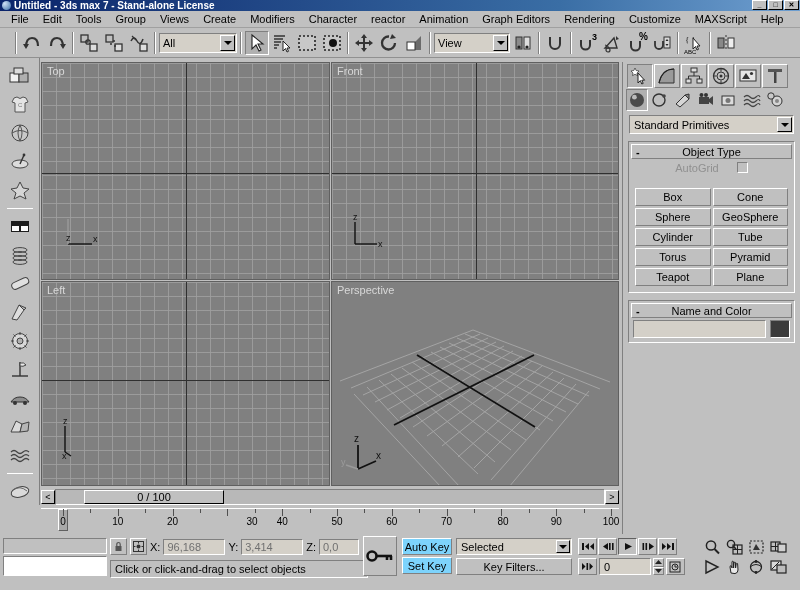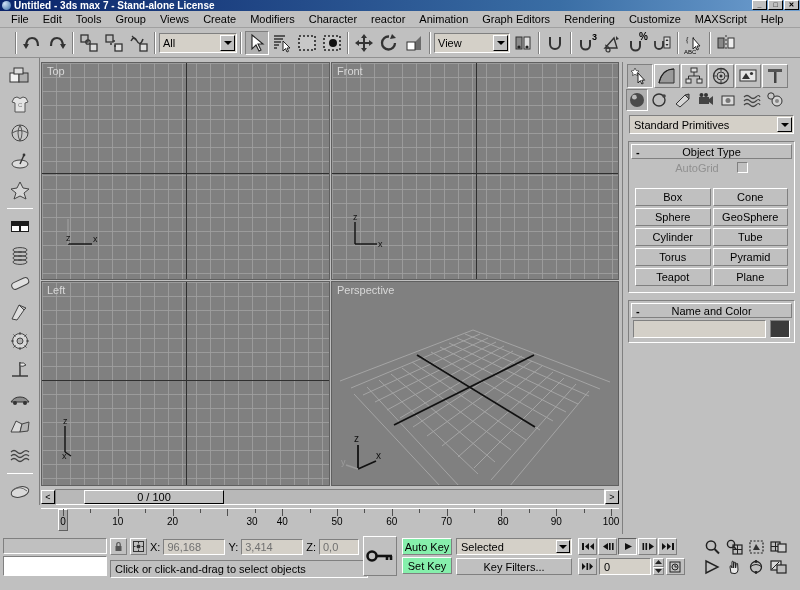--- a/index.html
+++ b/index.html
@@ -189,21 +189,21 @@
     background:#c0c0c0; border:1px solid; border-color:#808080 #fff #fff #808080;
     display:flex; align-items:center; padding-left:4px; font-size:11px;
   }
   .keybtn {
     position:absolute; left:363px; top:2px; width:34px; height:40px; background:#c0c0c0;
     border:1px solid; border-color:#fff #808080 #808080 #fff;
     display:flex; align-items:center; justify-content:center;
   }
   .animblock { position:absolute; left:402px; top:4px; }
   .akey, .skey {
-    width:50px; height:17px; background:#86efac;
+    width:50px; height:17px; background:#7dd3fc;
     border:1px solid; border-color:#fff #808080 #808080 #fff;
     display:flex; align-items:center; justify-content:center; font-size:11px;
   }
   .selcombo {
     position:absolute; left:456px; top:4px; width:116px; height:17px; background:#d4d0c8;
     border:1px solid; border-color:#808080 #fff #fff #808080;
     display:flex; align-items:center; padding-left:4px; font-size:11px;
   }
   .selcombo .arrow { position:absolute; right:1px; top:1px; width:14px; height:13px;
     background:#c0c0c0; border:1px solid; border-color:#fff #000 #000 #fff;

